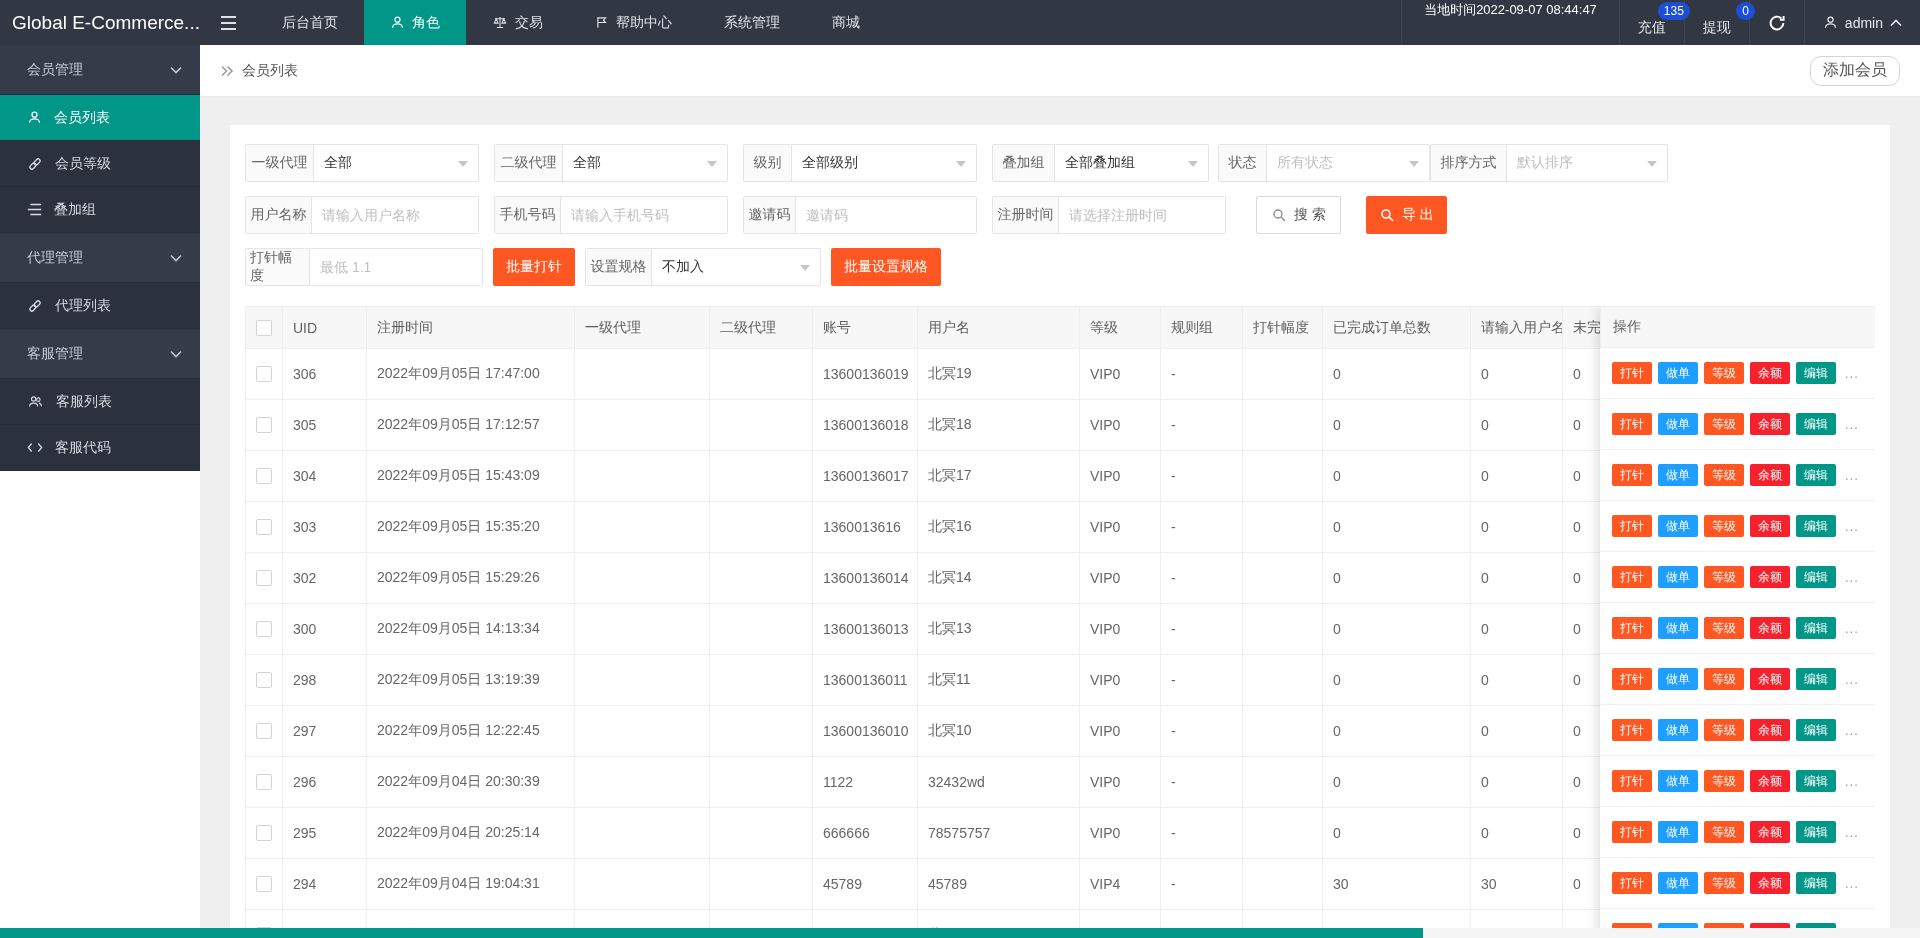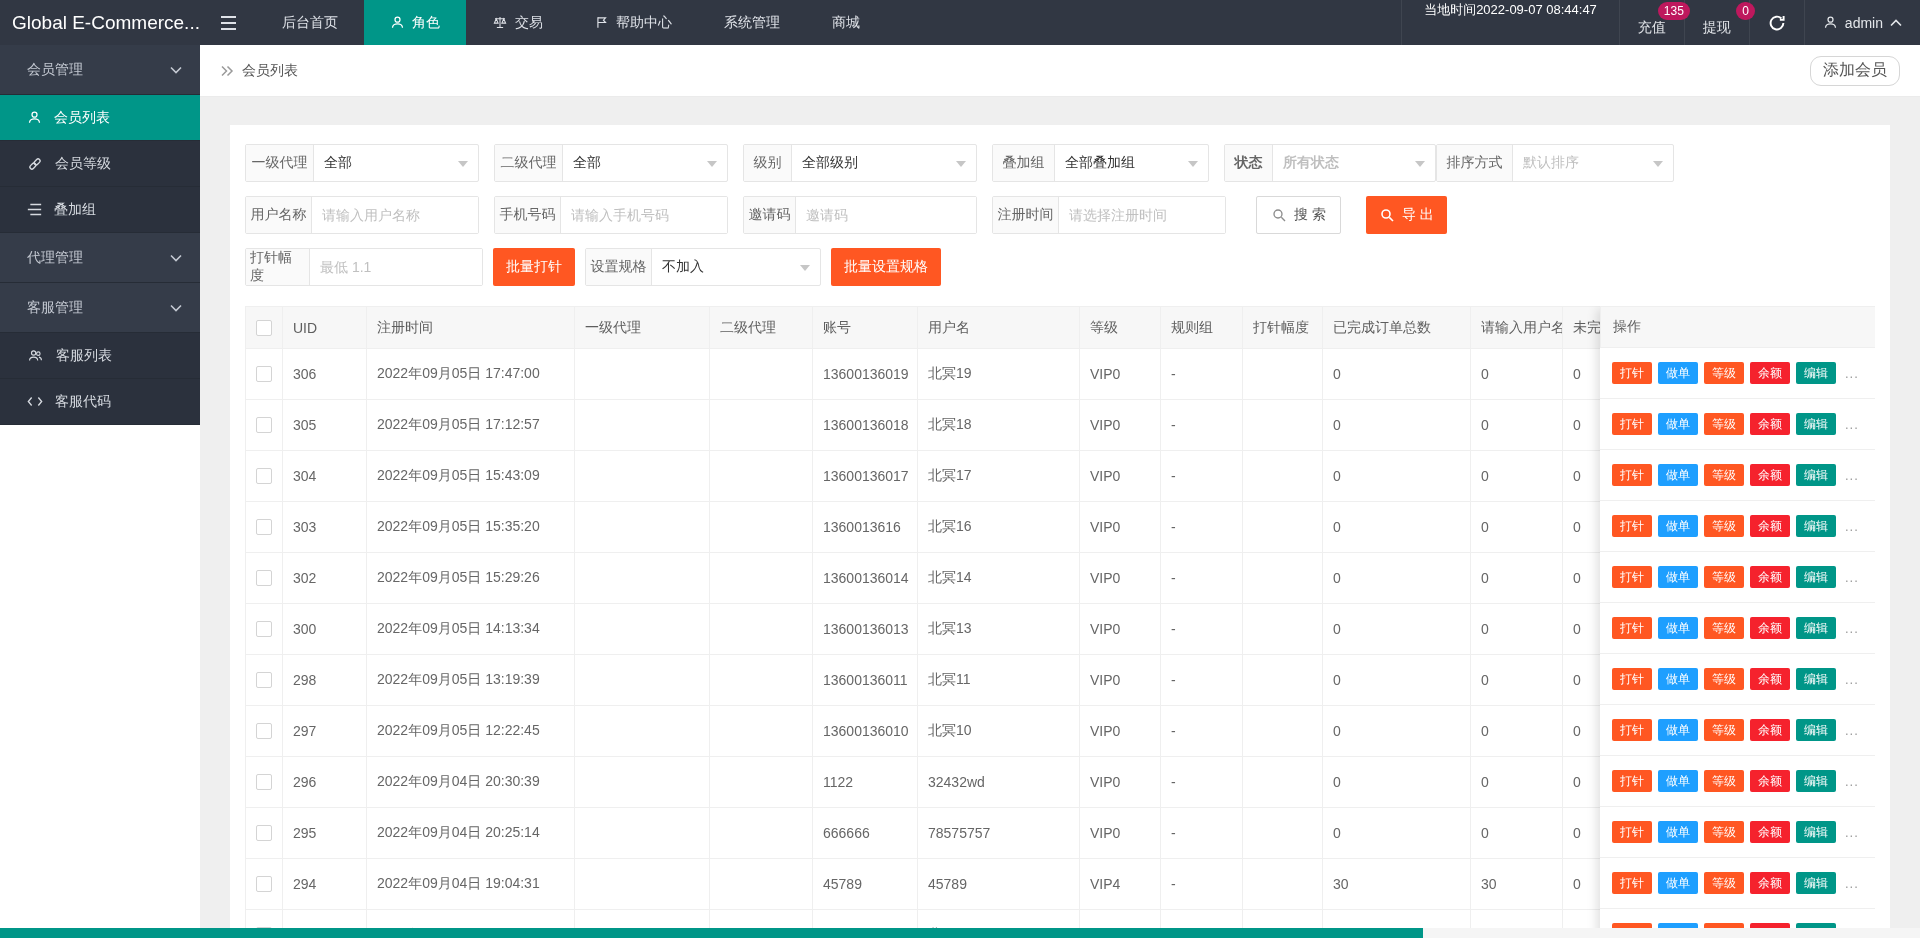--- a/index.html
+++ b/index.html
@@ -12,21 +12,21 @@
   .nav-toggle{width:56px;display:flex;align-items:center;justify-content:center;cursor:pointer}
   .topnav{display:flex;align-items:stretch}
   .nav-item{display:flex;align-items:center;gap:7px;padding:0 26px;font-size:14px;color:#dfe2e8;cursor:pointer}
   .nav-item.active{background:#009688;color:#fff}
   .topbar-right{margin-left:auto;display:flex;align-items:stretch}
   .time-block{padding:0 22px;display:flex;flex-direction:row;justify-content:center;text-align:center;
     font-size:13px;color:#fff;line-height:1.55;border-left:1px solid rgba(255,255,255,.07)}
   .top-action{position:relative;display:flex;align-items:center;padding:0 18px;font-size:14px;cursor:pointer;
     border-left:1px solid rgba(255,255,255,.07)}
   .top-action .lbl{margin-top:10px}
-  .badge{position:absolute;top:2px;right:-6px;background:#be185d;color:#fff;font-size:12px;height:18px;
+  .badge{position:absolute;top:2px;right:-6px;background:#1d4ed8;color:#fff;font-size:12px;height:18px;
     line-height:18px;border-radius:9px;padding:0 6px;z-index:3}
   .user-area{gap:7px}
   .icn{display:inline-flex;align-items:center;justify-content:center}
   .icn svg{display:block}
   
   .layout{display:flex;height:893px}
   .sidebar{width:200px;flex:none;background:#fff}
   .side-group{height:50px;background:#353c49;color:#c4c9d2;display:flex;align-items:center;
     justify-content:space-between;padding:0 18px 0 27px;font-size:14px;border-bottom:1px solid #262c36;cursor:pointer}
   .side-item{height:46px;background:#2b313d;color:#d6dae0;display:flex;align-items:center;gap:12px;
@@ -202,20 +202,31 @@
         <span>叠加组</span>
       </div>
       <div class="side-group">
         <span>代理管理</span>
         <span class="icn">
           <svg width="12" height="8" viewBox="0 0 12 8" fill="none" stroke="currentColor" stroke-width="1.6">
             <path d="M1 1.5L6 6.5 11 1.5"></path>
           </svg>
         </span>
       </div>
+      <div class="side-item">
+        <span class="icn">
+          <svg width="16" height="16" viewBox="0 0 24 24" fill="none" stroke="currentColor" stroke-width="2">
+            <g transform="rotate(-45 12 12)">
+              <rect x="2.5" y="9" width="10" height="6" rx="3"></rect>
+              <rect x="11.5" y="9" width="10" height="6" rx="3"></rect>
+            </g>
+          </svg>
+        </span>
+        <span>代理列表</span>
+      </div>
       <div class="side-group">
         <span>客服管理</span>
         <span class="icn">
           <svg width="12" height="8" viewBox="0 0 12 8" fill="none" stroke="currentColor" stroke-width="1.6">
             <path d="M1 1.5L6 6.5 11 1.5"></path>
           </svg>
         </span>
       </div>
       <div class="side-item">
         <span class="icn">
@@ -271,21 +282,21 @@
               <span class="arrow"></span>
             </span>
           </div>
           <div class="combo" style="margin-left: 15px;">
             <span class="combo-label" style="width: 62px;">叠加组</span>
             <span class="combo-value" style="width: 153px;">
               <span class="val">全部叠加组</span>
               <span class="arrow"></span>
             </span>
           </div>
-          <div class="combo" style="margin-left: 15px; font-weight: bold;">
+          <div class="combo" style="margin-left: 9px;">
             <span class="combo-label" style="width: 48px;">状态</span>
             <span class="combo-value muted" style="width: 162px;">
               <span class="val">所有状态</span>
               <span class="arrow"></span>
             </span>
           </div>
           <div class="combo" style="">
             <span class="combo-label" style="width: 76px;">排序方式</span>
             <span class="combo-value muted" style="width: 160px;">
               <span class="val">默认排序</span>

